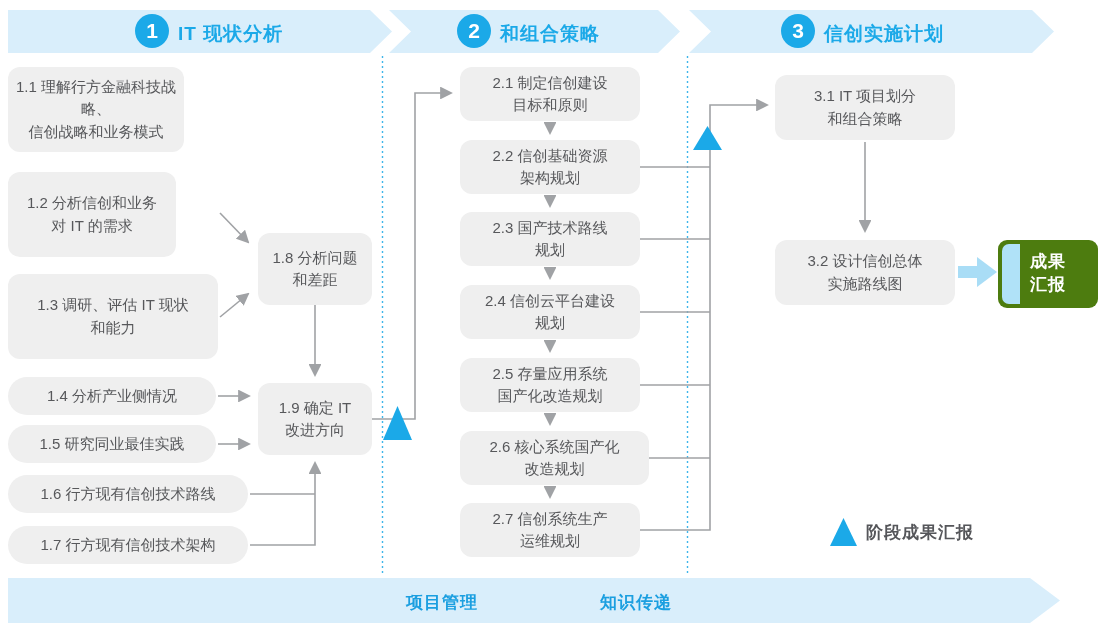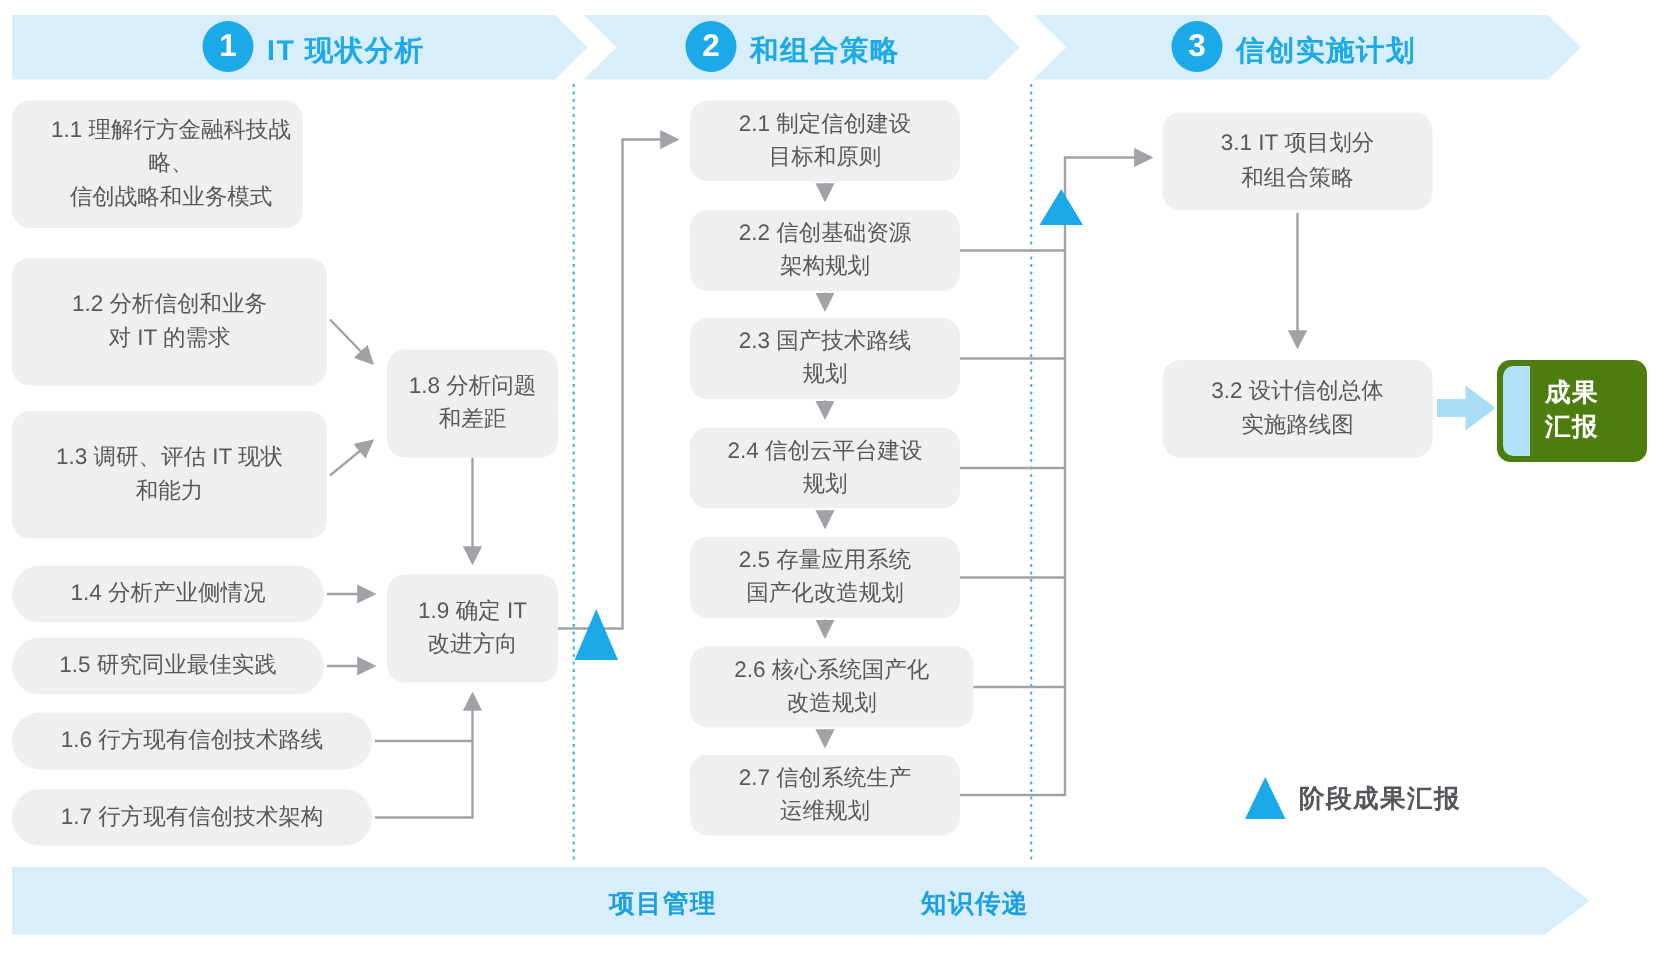--- a/index.html
+++ b/index.html
@@ -102,25 +102,25 @@
   <div class="phase-badge" style="left:457px;">
       <span>2</span>
     </div>
   <div class="phase-title" style="left:500px;">和组合策略</div>
 
   <div class="phase-badge" style="left:781px;">
       <span>3</span>
     </div>
   <div class="phase-title" style="left:824px;">信创实施计划</div>
 
-  <div class="node" style="left:8px;top:67px;width:176px;height:85px;padding-left:18px;">
+  <div class="node" style="left:8px;top:67px;width:176px;height:85px;">
     <span>1.1 理解行方金融科技战略、</span>
     <span>信创战略和业务模式</span>
   </div>
-  <div class="node" style="left:8px;top:172px;width:210px;height:85px;">
+  <div class="node" style="left:8px;top:172px;width:168px;height:85px;">
     <span>1.2 分析信创和业务</span>
     <span>对 IT 的需求</span>
   </div>
   <div class="node" style="left:8px;top:274px;width:210px;height:85px;text-align:center;">
     <span>1.3 调研、评估 IT 现状</span>
     <span>和能力</span>
   </div>
   <div class="node pill" style="left:8px;top:377px;width:208px;height:38px;">
     <span>1.4 分析产业侧情况</span>
   </div>
@@ -182,15 +182,15 @@
 
   <div class="result-box">
     <span class="strip"></span>
     <span>成果</span>
     <span>汇报</span>
   </div>
 
   <div class="legend-label">阶段成果汇报</div>
 
   <div class="footer-label" style="left:392px;">项目管理</div>
-  <div class="footer-label" style="left:586px;text-align:right;">知识传递</div>
+  <div class="footer-label" style="left:586px;">知识传递</div>
 
 </div>
 
 </body></html>

